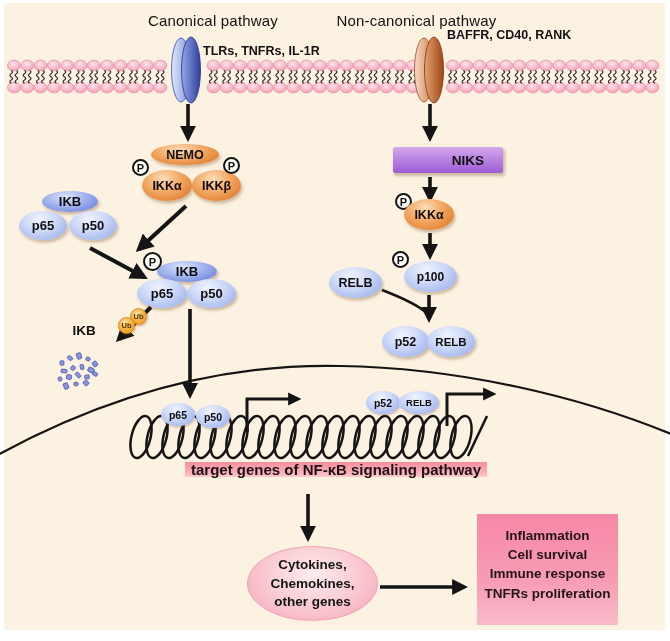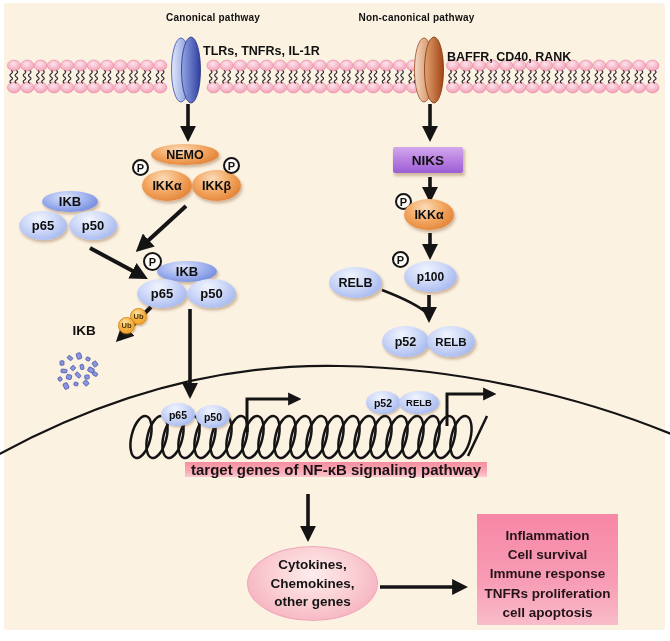--- a/index.html
+++ b/index.html
@@ -1,37 +1,37 @@
 <!DOCTYPE html>
 <html><head>
 <meta charset="utf-8">
 <style>
   html,body{margin:0;padding:0;background:#fff;}
   .fig{position:relative;width:670px;height:641px;background:#fff;overflow:hidden;
        font-family:"Liberation Sans","DejaVu Sans",sans-serif;-webkit-font-smoothing:antialiased;}
   .paper{position:absolute;left:4px;top:3px;width:661px;height:627px;background:#fcf2e2;border-radius:3px;}
   svg.layer{position:absolute;left:0;top:0;pointer-events:none;}
   .abs{position:absolute;}
-  .ttl{font-weight:bold;font-size:10px;color:#111;text-align:center;letter-spacing:.2px;}
+  .ttl{font-weight:normal;font-size:15px;color:#111;text-align:center;letter-spacing:.2px;}
   .rlab{font-weight:bold;font-size:12.5px;color:#111;white-space:nowrap;}
   .prot{position:absolute;display:flex;align-items:center;justify-content:center;border-radius:50%;
         font-weight:bold;color:#0e0e0e;box-shadow:1.5px 2.5px 3px rgba(120,75,35,.35);}
   .blue{background:radial-gradient(ellipse at 42% 28%, #f0f4fe 0%, #cdd8f8 42%, #8ea5e9 100%);}
   .blueDark{background:radial-gradient(ellipse at 42% 28%, #dde4fb 0%, #a7b8f1 40%, #5a74d6 100%);}
   .orange{background:radial-gradient(ellipse at 42% 28%, #fbdcb8 0%, #f2a55f 45%, #d96d1f 100%);}
   .pmark{position:absolute;display:flex;align-items:center;justify-content:center;border-radius:50%;
          background:#fffdf8;border:2px solid #151515;font-weight:bold;font-size:11px;color:#111;box-sizing:border-box;}
   .ub{position:absolute;display:flex;align-items:center;justify-content:center;border-radius:50%;
       background:radial-gradient(circle at 40% 30%, #fde3a4 0%, #f5b447 45%, #ee9c16 100%);
       border:1px solid #d8891a;font-weight:bold;font-size:7.5px;color:#4d2f00;box-sizing:border-box;
       box-shadow:1px 1.5px 2px rgba(120,75,35,.35);}
   .niks{position:absolute;display:flex;align-items:center;justify-content:center;
         background:linear-gradient(180deg,#d2a9ec 0%,#bb84e2 45%,#9d5dd5 100%);
         border-radius:2px;font-weight:bold;font-size:13.5px;color:#101010;
-        box-shadow:1.5px 2.5px 3px rgba(120,75,35,.35);}
+        box-shadow:1.5px 2.5px 3px rgba(120,75,35,.35);padding-left:40px;}
   .deg{font-weight:bold;font-size:13.5px;line-height:16px;color:#111;text-align:center;}
   .banner{position:absolute;display:flex;align-items:center;justify-content:center;
           background:linear-gradient(180deg,#f68fa0 0%,#f8a7b2 55%,#fbc8ce 100%);
           font-weight:bold;font-size:15px;color:#1c1216;white-space:nowrap;}
   .cyto{position:absolute;border-radius:50%;text-align:center;font-weight:bold;font-size:13.5px;
         line-height:18.5px;color:#141414;padding-top:9px;box-sizing:border-box;
         background:radial-gradient(ellipse at 50% 38%, #fdecec 0%, #facdd2 48%, #f3a2b5 100%);
         border:1px solid #f0a5b8;}
   .effects{position:absolute;text-align:center;font-weight:bold;font-size:13.5px;line-height:19.2px;
            color:#241418;padding-top:12px;box-sizing:border-box;
@@ -324,21 +324,21 @@
         <rect x="92.5" y="372.25" width="5" height="3.5" rx="1" fill="#8a95dd" stroke="#4d59ad" stroke-width="0.8" transform="rotate(31 95 374)"></rect>
         <rect x="63" y="383.75" width="6" height="4.5" rx="1" fill="#8a95dd" stroke="#4d59ad" stroke-width="0.8" transform="rotate(68 66 386)"></rect>
         <rect x="74" y="382.25" width="4" height="3.5" rx="1" fill="#8a95dd" stroke="#4d59ad" stroke-width="0.8" transform="rotate(15 76 384)"></rect>
         <rect x="83.5" y="380.75" width="5" height="4.5" rx="1" fill="#8a95dd" stroke="#4d59ad" stroke-width="0.8" transform="rotate(52 86 383)"></rect>
       </g>
   </svg>
 
   <div class="abs ttl" style="left:138px;top:12px;width:150px;">Canonical pathway</div>
   <div class="abs ttl" style="left:334px;top:12px;width:165px;">Non-canonical pathway</div>
   <div class="abs rlab" style="left:203px;top:44px;">TLRs, TNFRs, IL-1R</div>
-  <div class="abs rlab" style="left:447px;top:50px;">BAFFR, CD40, RANK</div>
+  <div class="abs rlab" style="left:447px;top:28px;">BAFFR, CD40, RANK</div>
 
   <div class="prot orange" style="left:151px;top:144px;width:68px;height:21px;font-size:12.5px;">NEMO</div>
   <div class="prot orange" style="left:142px;top:170px;width:50px;height:31px;font-size:12.5px;">IKKα</div>
   <div class="prot orange" style="left:192px;top:170px;width:49px;height:31px;font-size:12.5px;">IKKβ</div>
   <div class="pmark" style="left:132px;top:159px;width:17px;height:17px;">P</div>
   <div class="pmark" style="left:223px;top:157px;width:17px;height:17px;">P</div>
 
   <div class="prot blueDark" style="left:42px;top:191px;width:56px;height:21px;font-size:13px;">IKB</div>
   <div class="prot blue" style="left:19px;top:211px;width:48px;height:29px;font-size:13px;">p65</div>
   <div class="prot blue" style="left:69px;top:211px;width:48px;height:29px;font-size:13px;">p50</div>
@@ -375,15 +375,14 @@
     <div>Cytokines,</div>
     <div>Chemokines,</div>
     <div>other genes</div>
   </div>
 
   <div class="effects" style="left:477px;top:514px;width:141px;height:111px;">
     <div>Inflammation</div>
     <div>Cell survival</div>
     <div>Immune response</div>
     <div>TNFRs proliferation</div>
-    <div>cell apoptosis</div>
   </div>
 </div>
 
 </body></html>

